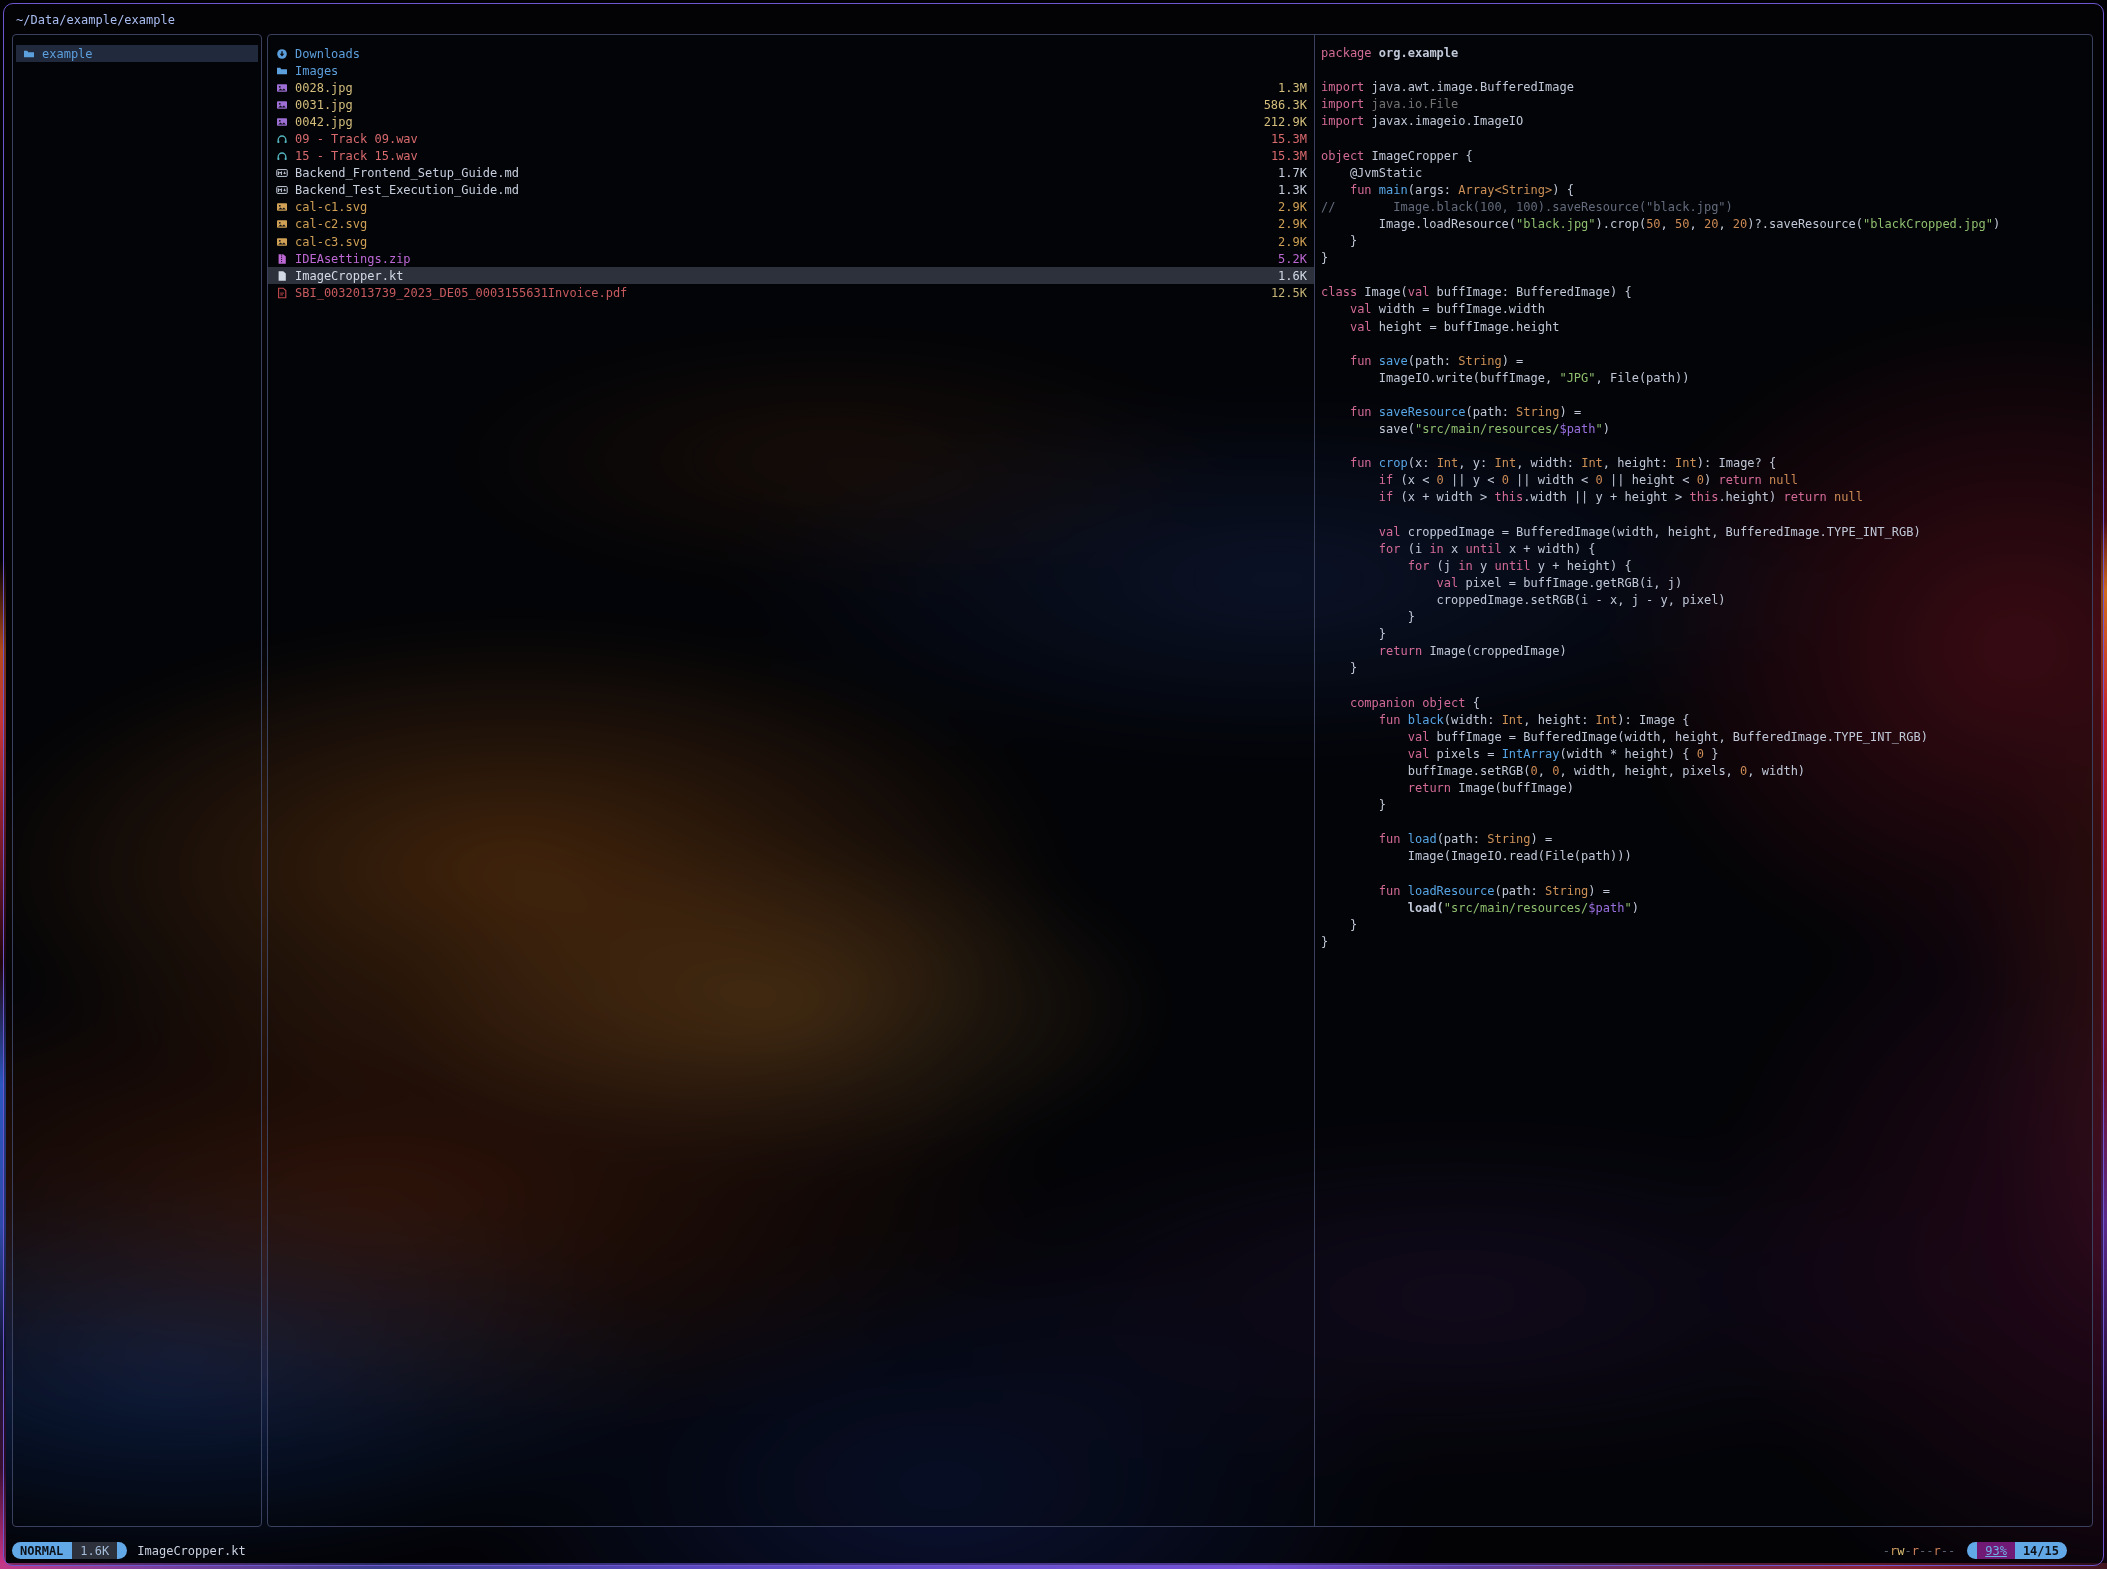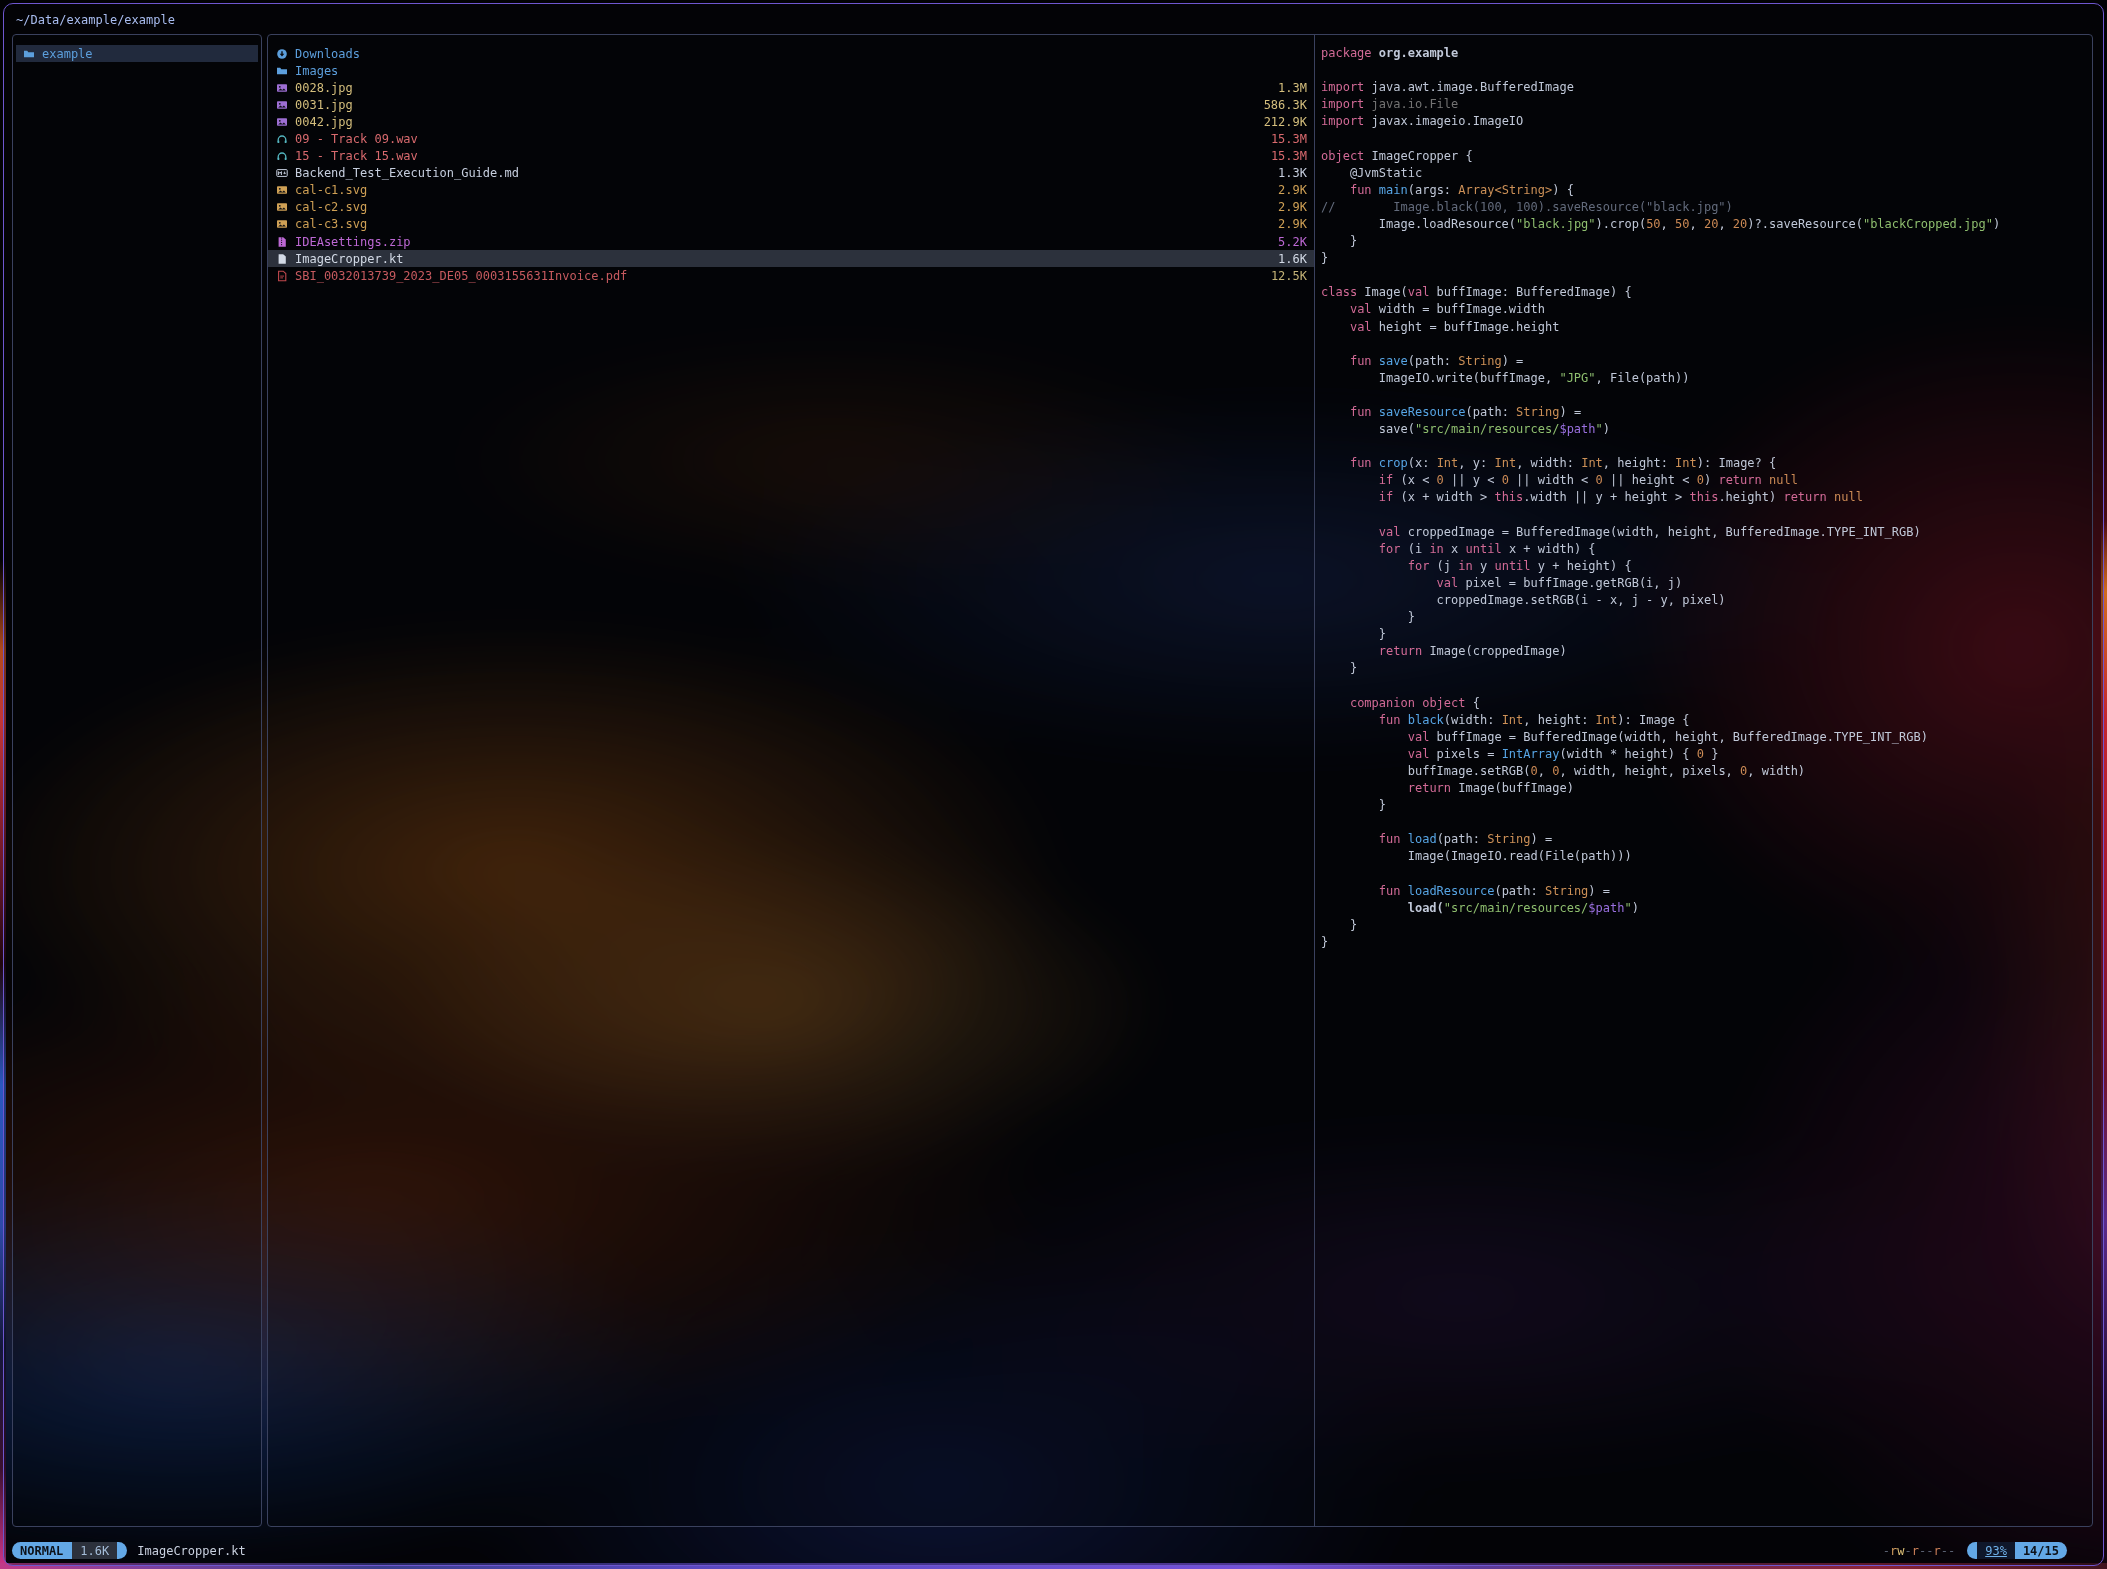--- a/index.html
+++ b/index.html
@@ -60,21 +60,21 @@
   .sb-left,.sb-right{display:flex;align-items:center;height:17px;}
   .seg{display:flex;align-items:center;height:17px;padding:0 8px;box-sizing:border-box;}
   .seg-mode{background:var(--accent);color:#0d1118;font-weight:bold;
     border-radius:9px 0 0 9px;padding:0 9px 0 8px;}
   .seg-size{background:#2c313c;color:#a4bcd8;}
   .cap-r{width:10px;height:17px;background:var(--accent);border-radius:0 9px 9px 0;}
   .cap-l{width:10px;height:17px;background:var(--accent);border-radius:9px 0 0 9px;}
   .sb-file{margin-left:10px;color:#c9d1df;}
   .sb-spacer{flex:1;}
   .perm{margin-right:12px;white-space:pre;}
-  .seg-pct{background:#0f172a;color:#6fb0e8;text-decoration:underline;}
+  .seg-pct{background:#701a75;color:#6fb0e8;text-decoration:underline;}
   .seg-pos{background:var(--accent);color:#0d1118;font-weight:bold;border-radius:0 9px 9px 0;}
   .sb-right{margin-right:26px;}
 </style>
 </head>
 <body>
 
 <div class="wall"></div>
 <div class="strip strip-left"></div>
 <div class="strip strip-right"></div>
 <div class="strip strip-bottom"></div>
@@ -119,20 +119,25 @@
               </svg></span><span class="fname" style="color: rgb(217, 106, 110);">09 - Track 09.wav</span><span class="fsizecol" style="color: rgb(217, 106, 110);">15.3M</span></div>
           <div class="row"><span class="ficon" style="color: rgb(84, 182, 192);"><svg width="12" height="12" viewBox="0 0 12 12">
                 <path d="M2.2 9.5V6.8a3.8 3.8 0 0 1 7.6 0v2.7" stroke="currentColor" stroke-width="1.3" fill="none"></path>
                 <rect x="1.6" y="7.4" width="1.7" height="2.5" rx="0.5" fill="currentColor"></rect>
                 <rect x="8.7" y="7.4" width="1.7" height="2.5" rx="0.5" fill="currentColor"></rect>
               </svg></span><span class="fname" style="color: rgb(217, 106, 110);">15 - Track 15.wav</span><span class="fsizecol" style="color: rgb(217, 106, 110);">15.3M</span></div>
           <div class="row"><span class="ficon" style="color: rgb(198, 206, 222);"><svg width="12" height="12" viewBox="0 0 12 12">
                 <rect x="0.8" y="2.6" width="10.4" height="6.8" rx="0.8" fill="none" stroke="currentColor" stroke-width="1"></rect>
                 <path d="M2.4 8V4.6l1.5 1.7 1.5-1.7V8" fill="none" stroke="currentColor" stroke-width="1"></path>
                 <path d="M8.6 4.6v2.1M7.5 5.8l1.1 1.3 1.1-1.3" fill="none" stroke="currentColor" stroke-width="1"></path>
+              </svg></span><span class="fname" style="color: rgb(198, 206, 222);">Backend_Frontend_Setup_Guide.md</span><span class="fsizecol" style="color: rgb(198, 206, 222);">1.7K</span></div>
+          <div class="row"><span class="ficon" style="color: rgb(198, 206, 222);"><svg width="12" height="12" viewBox="0 0 12 12">
+                <rect x="0.8" y="2.6" width="10.4" height="6.8" rx="0.8" fill="none" stroke="currentColor" stroke-width="1"></rect>
+                <path d="M2.4 8V4.6l1.5 1.7 1.5-1.7V8" fill="none" stroke="currentColor" stroke-width="1"></path>
+                <path d="M8.6 4.6v2.1M7.5 5.8l1.1 1.3 1.1-1.3" fill="none" stroke="currentColor" stroke-width="1"></path>
               </svg></span><span class="fname" style="color: rgb(198, 206, 222);">Backend_Test_Execution_Guide.md</span><span class="fsizecol" style="color: rgb(198, 206, 222);">1.3K</span></div>
           <div class="row"><span class="ficon" style="color: rgb(207, 160, 85);"><svg width="12" height="12" viewBox="0 0 12 12">
                 <rect x="1" y="2.2" width="10" height="7.6" rx="0.8" fill="currentColor"></rect>
                 <circle cx="3.8" cy="4.8" r="0.9" fill="#0c0e14"></circle>
                 <path d="M2.2 8.6l2.3-2.2 1.8 1.7 1.6-1.5 1.9 2z" fill="#0c0e14"></path>
               </svg></span><span class="fname" style="color: rgb(207, 160, 85);">cal-c1.svg</span><span class="fsizecol" style="color: rgb(207, 160, 85);">2.9K</span></div>
           <div class="row"><span class="ficon" style="color: rgb(207, 160, 85);"><svg width="12" height="12" viewBox="0 0 12 12">
                 <rect x="1" y="2.2" width="10" height="7.6" rx="0.8" fill="currentColor"></rect>
                 <circle cx="3.8" cy="4.8" r="0.9" fill="#0c0e14"></circle>
                 <path d="M2.2 8.6l2.3-2.2 1.8 1.7 1.6-1.5 1.9 2z" fill="#0c0e14"></path>

